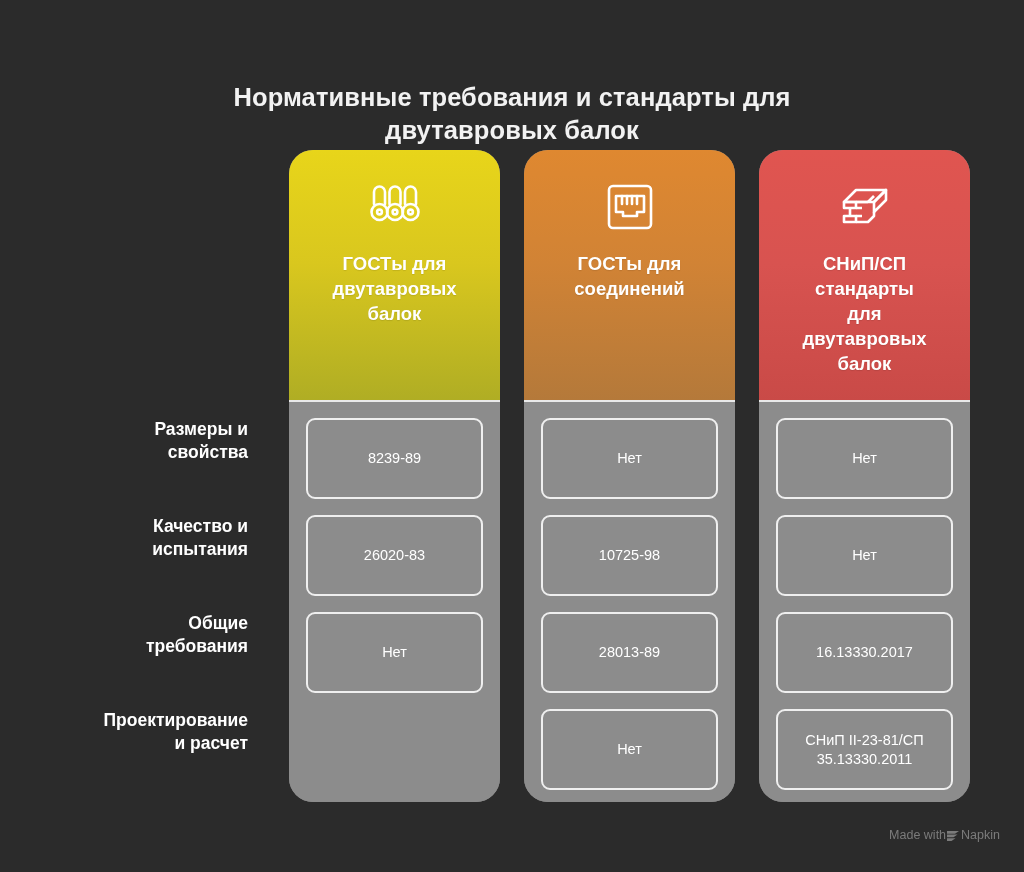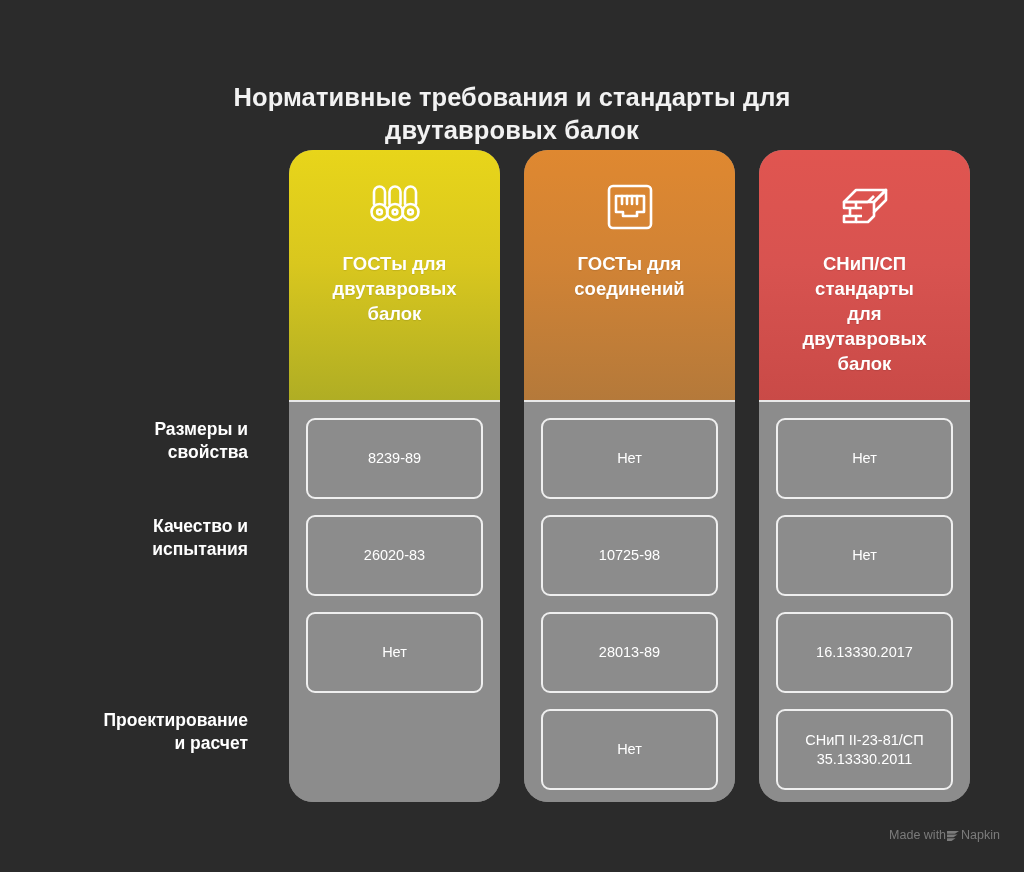--- a/index.html
+++ b/index.html
@@ -173,20 +173,24 @@
 
     <div class="row-labels">
       <div class="row-label rl0">
         <span class="ln">Размеры и</span>
         <span class="ln">свойства</span>
       </div>
       <div class="row-label rl1">
         <span class="ln">Качество и</span>
         <span class="ln">испытания</span>
       </div>
+      <div class="row-label rl2">
+        <span class="ln">Общие</span>
+        <span class="ln">требования</span>
+      </div>
       <div class="row-label rl3">
         <span class="ln">Проектирование</span>
         <span class="ln">и расчет</span>
       </div>
     </div>
 
     <div class="column col0">
       <div class="col-head" style="background:linear-gradient(180deg,#e8d51a 0%,#d9c71e 45%,#afad24 100%);">
         <div class="col-icon">
           <svg width="60" height="60" viewBox="0 0 60 60" fill="none" stroke="#ffffff" stroke-width="2.6">

